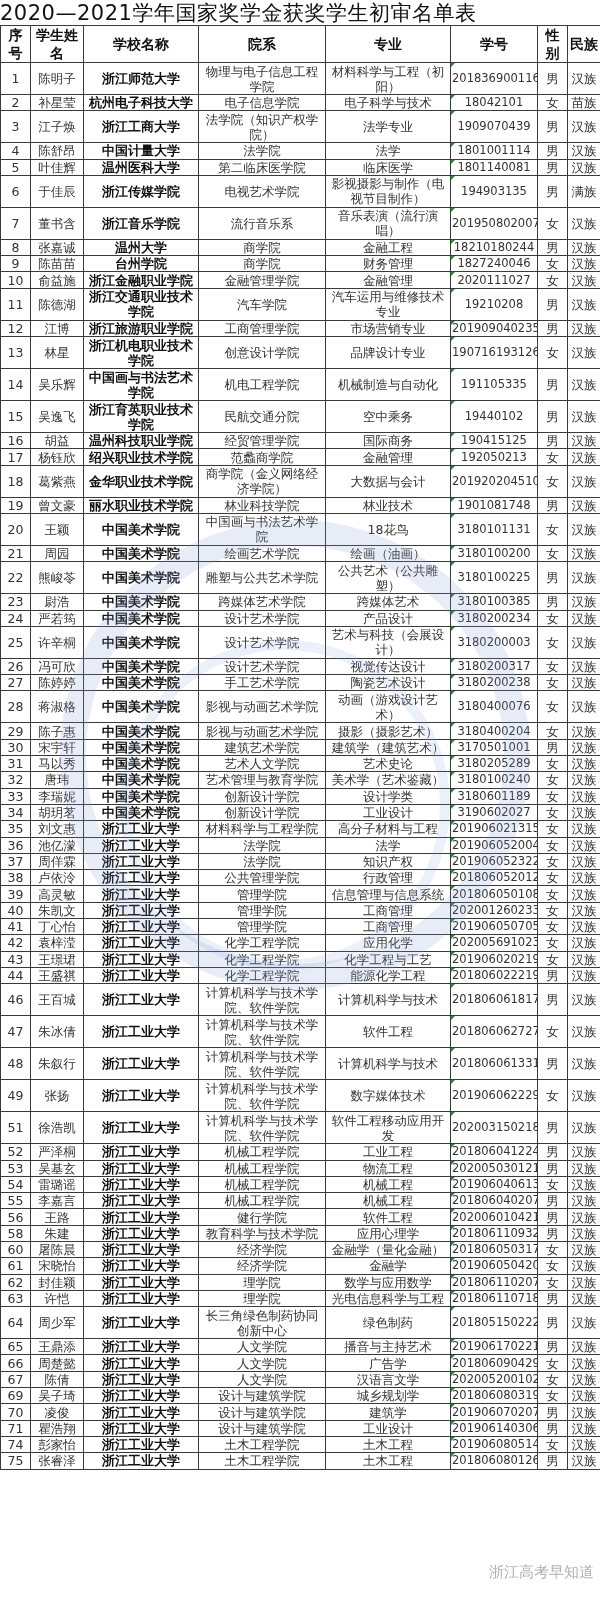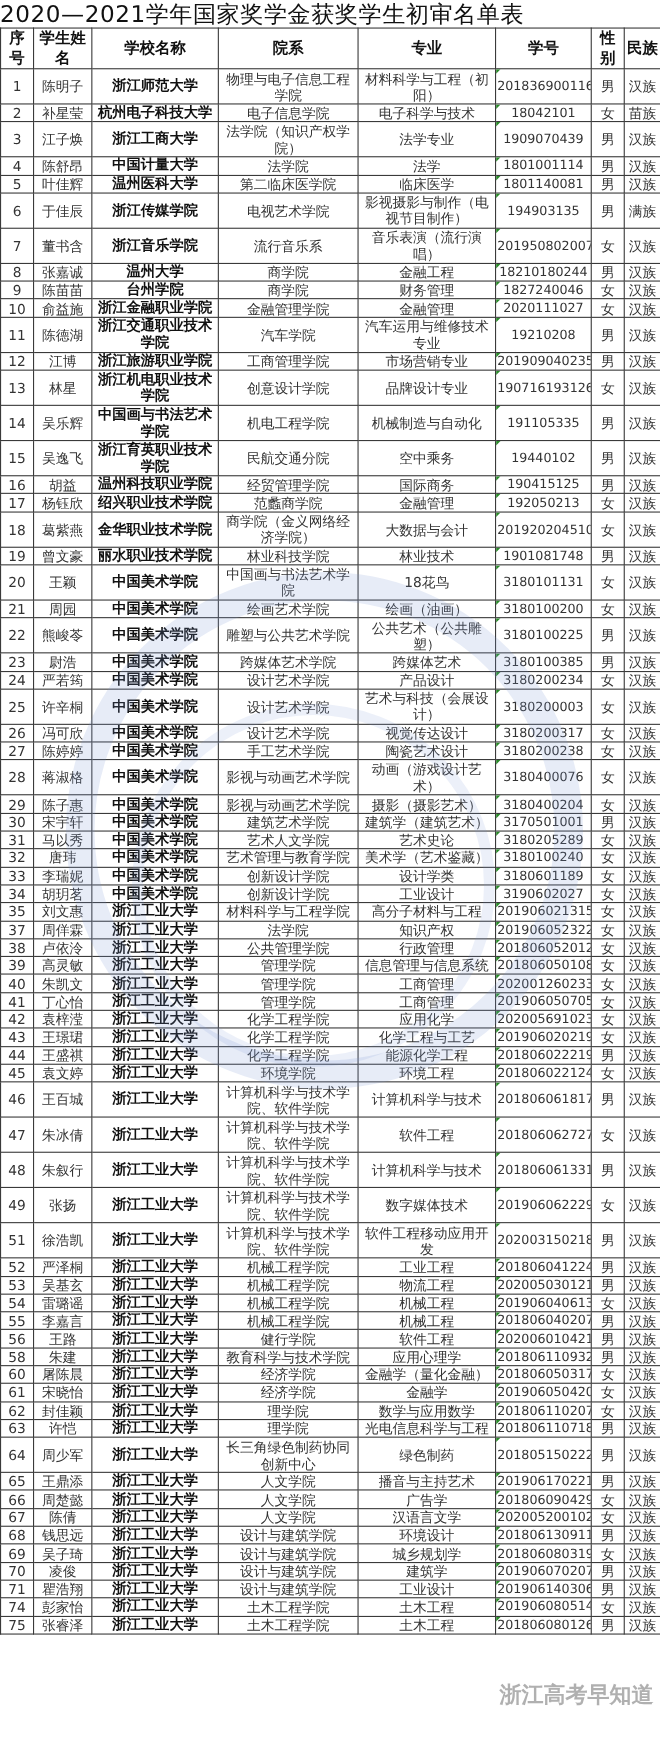--- a/index.html
+++ b/index.html
@@ -15,22 +15,22 @@
   td.school { font-weight: bold; color: #111; font-size: 13px; }
   td.sid { font-family: "DejaVu Sans", "Liberation Sans", sans-serif; font-size: 11.5px; position: relative; }
   td.sid.flag::before { content: ""; position: absolute; left: 0; top: 0; width: 0; height: 0;
            border-top: 4px solid #2a8a2a; border-right: 4px solid transparent; }
   tr.r1 td { height: 15.3px; }
   tr.r2 td { height: 31px; }
   .watermark { position: absolute; left: 60px; top: 520px; width: 470px; height: 470px; border-radius: 50%;
                border: 26px solid rgba(120,150,210,0.18); box-sizing: border-box; z-index: 2; pointer-events: none; }
   .watermark-inner { position: absolute; left: 120px; top: 640px; width: 330px; height: 330px; border-radius: 50%;
                border: 10px solid rgba(120,150,210,0.14); box-sizing: border-box; z-index: 2; pointer-events: none; }
-  .wm-text { position: absolute; right: 6px; bottom: 48px; font-size: 20px; color: rgba(150,150,150,0.75);
-             z-index: 3; pointer-events: none; font-weight: bold; }
+  .wm-text { position: absolute; right: 6px; bottom: 20px; font-size: 15px; color: rgba(150,150,150,0.75);
+             z-index: 3; pointer-events: none; }
 </style>
 </head>
 <body>
 
 <div class="title">2020—2021学年国家奖学金获奖学生初审名单表</div>
 
 <table>
   <colgroup>
     <col style="width:30px">
       <col style="width:53px">
@@ -398,20 +398,30 @@
         <td>35</td>
         <td>刘文惠</td>
         <td class="school">浙江工业大学</td>
         <td>材料科学与工程学院</td>
         <td>高分子材料与工程</td>
         <td class="sid flag">201906021315</td>
         <td>女</td>
         <td>汉族</td>
       </tr>
       <tr class="r1">
+        <td>36</td>
+        <td>池亿濛</td>
+        <td class="school">浙江工业大学</td>
+        <td>法学院</td>
+        <td>法学</td>
+        <td class="sid flag">201906052004</td>
+        <td>女</td>
+        <td>汉族</td>
+      </tr>
+      <tr class="r1">
         <td>37</td>
         <td>周佯霖</td>
         <td class="school">浙江工业大学</td>
         <td>法学院</td>
         <td>知识产权</td>
         <td class="sid flag">201906052322</td>
         <td>女</td>
         <td>汉族</td>
       </tr>
       <tr class="r1">
@@ -477,30 +487,20 @@
       <tr class="r1">
         <td>44</td>
         <td>王盛祺</td>
         <td class="school">浙江工业大学</td>
         <td>化学工程学院</td>
         <td>能源化学工程</td>
         <td class="sid flag">201806022219</td>
         <td>男</td>
         <td>汉族</td>
       </tr>
-      <tr class="r1">
-        <td>45</td>
-        <td>袁文婷</td>
-        <td class="school">浙江工业大学</td>
-        <td>环境学院</td>
-        <td>环境工程</td>
-        <td class="sid flag">201806022124</td>
-        <td>女</td>
-        <td>汉族</td>
-      </tr>
       <tr class="r2">
         <td>46</td>
         <td>王百城</td>
         <td class="school">浙江工业大学</td>
         <td>计算机科学与技术学院、软件学院</td>
         <td>计算机科学与技术</td>
         <td class="sid flag">201806061817</td>
         <td>男</td>
         <td>汉族</td>
       </tr>
@@ -675,30 +675,20 @@
         <td>汉族</td>
       </tr>
       <tr class="r1">
         <td>67</td>
         <td>陈倩</td>
         <td class="school">浙江工业大学</td>
         <td>人文学院</td>
         <td>汉语言文学</td>
         <td class="sid flag">202005200102</td>
         <td>女</td>
-        <td>汉族</td>
-      </tr>
-      <tr class="r1">
-        <td>68</td>
-        <td>钱思远</td>
-        <td class="school">浙江工业大学</td>
-        <td>设计与建筑学院</td>
-        <td>环境设计</td>
-        <td class="sid flag">201806130911</td>
-        <td>男</td>
         <td>汉族</td>
       </tr>
       <tr class="r1">
         <td>69</td>
         <td>吴子琦</td>
         <td class="school">浙江工业大学</td>
         <td>设计与建筑学院</td>
         <td>城乡规划学</td>
         <td class="sid flag">201806080319</td>
         <td>女</td>

